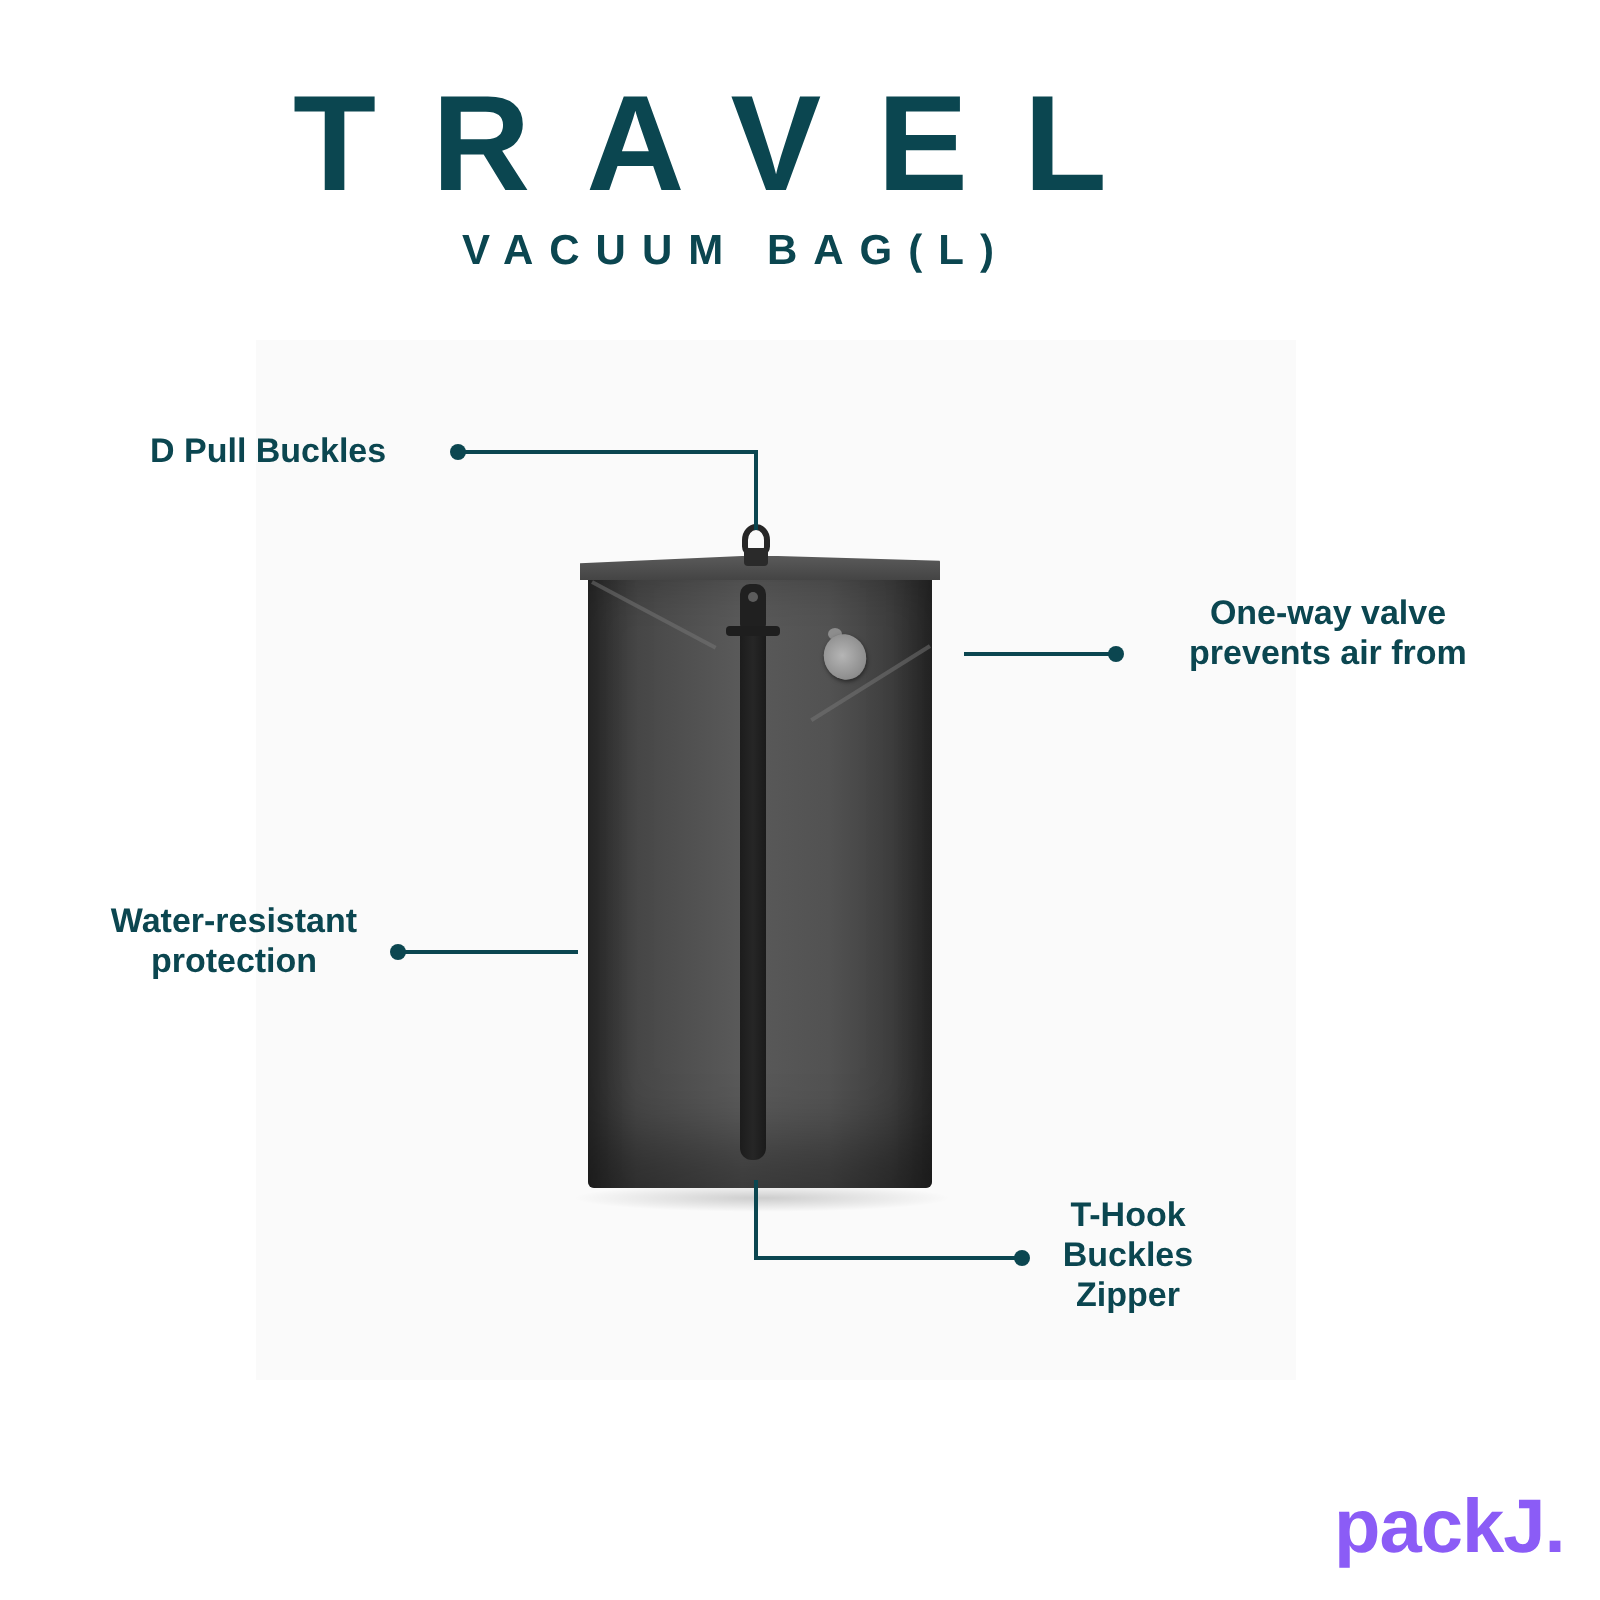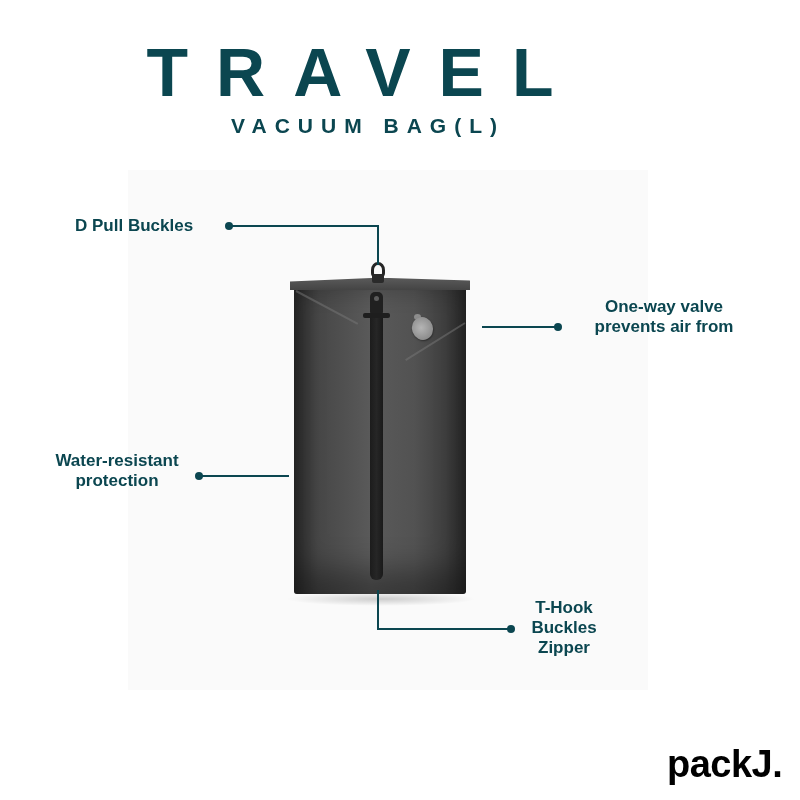--- a/index.html
+++ b/index.html
@@ -88,21 +88,21 @@
   }
   
   .line { position: absolute; background: #0b4650; }
   .dot  { position: absolute; width: 8px; height: 8px; border-radius: 50%; background: #0b4650; }
   .label {
     position: absolute; font-size: 17px; font-weight: 700; line-height: 20px;
     color: #0b4650; text-align: center; white-space: nowrap;
   }
   .logo {
     position: absolute; left: 667px; top: 744px; font-size: 38px; font-weight: 700;
-    line-height: 40px; color: #000000; letter-spacing: -0.5px; text-align: center;
+    line-height: 40px; color: #8b5cf6; letter-spacing: -0.5px; text-align: center;
   }
 </style>
 </head>
 <body>
 
 <div class="title">TRAVEL</div>
 <div class="subtitle">VACUUM BAG(L)</div>
 
 <div class="photo"></div>
 

